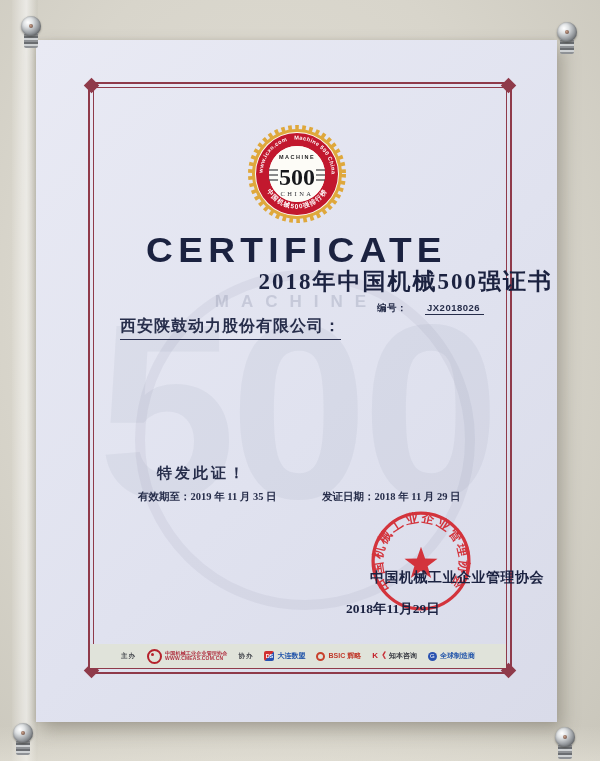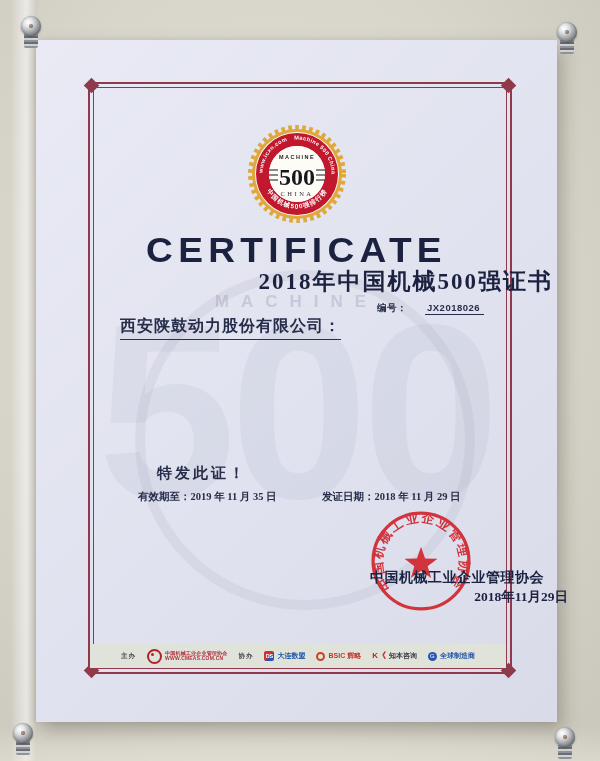--- a/index.html
+++ b/index.html
@@ -76,21 +76,21 @@
     letter-spacing:.3px;}
   .issue-statement{position:absolute;left:121px;top:424px;z-index:2;font-size:15px;
     font-weight:bold;color:#262d4a;font-family:"Liberation Serif",serif;letter-spacing:3px;}
   .dates{position:absolute;left:0;top:450px;width:521px;z-index:2;font-size:10.5px;
     font-weight:bold;color:#262d4a;font-family:"Liberation Serif",serif;}
   .valid-until{position:absolute;left:102px;top:0;}
   .issue-date{position:absolute;left:286px;top:0;}
   
   .issuer-name{position:absolute;left:310px;top:529px;width:222px;text-align:center;z-index:4;
     font-size:14px;font-weight:bold;color:#1c2342;font-family:"Liberation Serif",serif;letter-spacing:.5px;}
-  .issuer-date{position:absolute;left:310px;top:548px;width:222px;text-align:right;z-index:4;
+  .issuer-date{position:absolute;left:310px;top:560px;width:222px;text-align:left;z-index:4;
     font-size:13.5px;font-weight:bold;color:#1c2342;font-family:"Liberation Serif",serif;}
   .seal{position:absolute;left:332px;top:468px;z-index:3;opacity:.92;}
   
   .footer-strip{position:absolute;left:54px;top:604px;width:416px;height:24px;z-index:2;
     background:#e0e3da;display:flex;align-items:center;justify-content:center;gap:11px;}
   .role-label{font-size:6.5px;font-weight:bold;color:#45484e;letter-spacing:1px;}
   .host-logo{width:11px;height:11px;border-radius:50%;border:2px solid #b5222c;position:relative;}
   .host-logo::after{content:"";position:absolute;left:2px;top:2px;width:3px;height:3px;border-radius:50%;background:#b5222c;}
   .host-text{font-size:5px;line-height:5.5px;color:#b03040;font-weight:bold;letter-spacing:.2px;}
   .logo-item{display:flex;align-items:center;gap:3px;}

